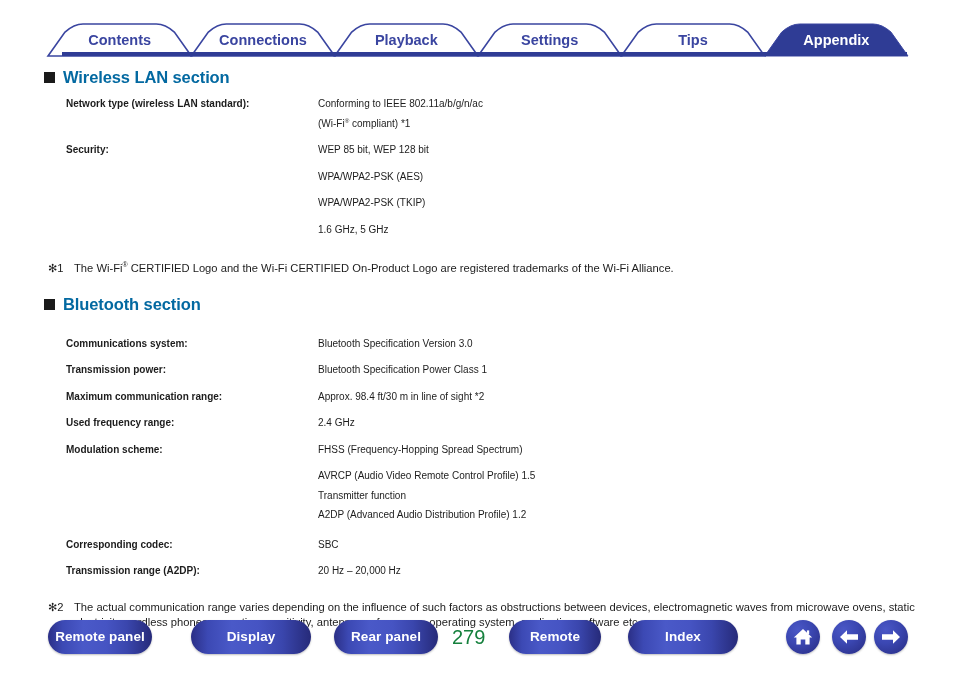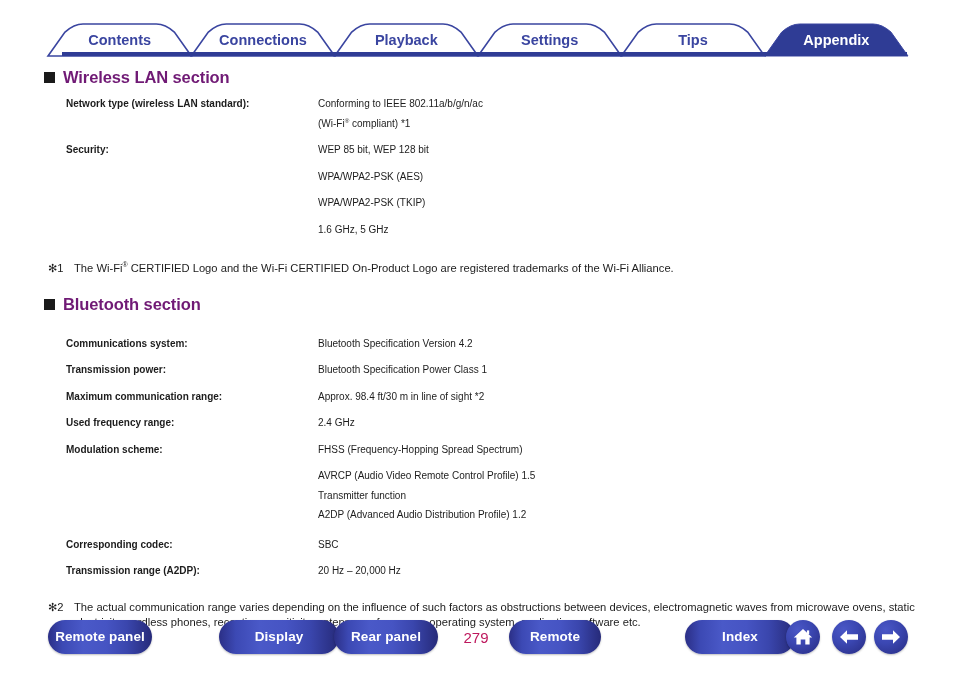--- a/index.html
+++ b/index.html
@@ -50,21 +50,21 @@
 
   .section-block {
     margin: 0;
   }
 
   .section-heading {
     display: flex;
     align-items: center;
     font-size: 16.5px;
     font-weight: bold;
-    color: #701a75;
+    color: #0369a1;
     margin-left: 44px;
     letter-spacing: -0.1px;
   }
   .sq-bullet {
     width: 11px;
     height: 11px;
     background: #1a1a1a;
     display: inline-block;
     margin-right: 8px;
     flex: 0 0 auto;
@@ -143,24 +143,23 @@
     background: linear-gradient(to right,
         #2b2f86 0%, #3c49b4 14%, #4a59c8 34%,
         #4654c3 56%, #3a46ad 76%, #262a79 100%);
     box-shadow: 0 1px 2px rgba(0,0,0,0.25);
     cursor: pointer;
     user-select: none;
   }
   .pill span { position: relative; top: -0.5px; }
 
   .page-num {
-    font-size: 15px;
+    font-size: 20px;
     font-weight: normal;
-    color: #be185d;
-    text-align: center;
+    color: #15803d;
   }
 
   .circ-btn {
     width: 34px;
     height: 34px;
     border-radius: 50%;
     background: radial-gradient(circle at 34% 28%,
         #4a57c6 0%, #3b47b2 42%, #272b80 100%);
     display: flex;
     align-items: center;
@@ -236,21 +235,21 @@
 
   <div class="section-block" style="margin-top:18px;">
     <div class="section-heading">
       <span class="sq-bullet"></span>
       <span>Bluetooth section</span>
     </div>
     <table class="spec" style="margin-top:20px;">
       <tbody>
           <tr>
         <td class="spec-key">Communications system:</td>
-        <td class="spec-val">Bluetooth Specification Version 4.2</td>
+        <td class="spec-val">Bluetooth Specification Version 3.0</td>
       </tr>
       <tr class="row-gap-sm">
         <td class="spec-key">Transmission power:</td>
         <td class="spec-val">Bluetooth Specification Power Class 1</td>
       </tr>
       <tr class="row-gap-sm">
         <td class="spec-key">Maximum communication range:</td>
         <td class="spec-val">Approx. 98.4 ft/30 m in line of sight *2</td>
       </tr>
       <tr class="row-gap-sm">
@@ -284,35 +283,35 @@
   </div>
 
 </div>
 
 <div id="footer">
 
   <div class="pill" style="position:absolute; left:48px; width:104px;">
     <span>Remote panel</span>
   </div>
 
-  <div class="pill" style="position:absolute; left:191px; width:120px;margin-left:28px;">
+  <div class="pill" style="position:absolute; left:191px; width:120px;">
     <span>Display</span>
   </div>
 
   <div class="pill" style="position:absolute; left:334px; width:104px;">
     <span>Rear panel</span>
   </div>
 
   <div class="page-num" style="position:absolute; left:452px; width:48px;">279</div>
 
   <div class="pill" style="position:absolute; left:509px; width:92px;">
     <span>Remote</span>
   </div>
 
-  <div class="pill" style="position:absolute; left:685px; width:110px;">
+  <div class="pill" style="position:absolute; left:628px; width:110px;">
     <span>Index</span>
   </div>
 
   <div class="circ-btn" style="position:absolute; left:786px;">
     <svg width="22" height="20" viewBox="0 0 22 20">
       <path d="M11 2 L20.2 10.4 L17.6 10.4 L17.6 17.6 L13.3 17.6 L13.3 12.4 L8.7 12.4 L8.7 17.6 L4.4 17.6 L4.4 10.4 L1.8 10.4 Z" fill="#ffffff"></path>
       <rect x="14.9" y="3.4" width="2.3" height="3.6" fill="#ffffff"></rect>
     </svg>
   </div>
 

